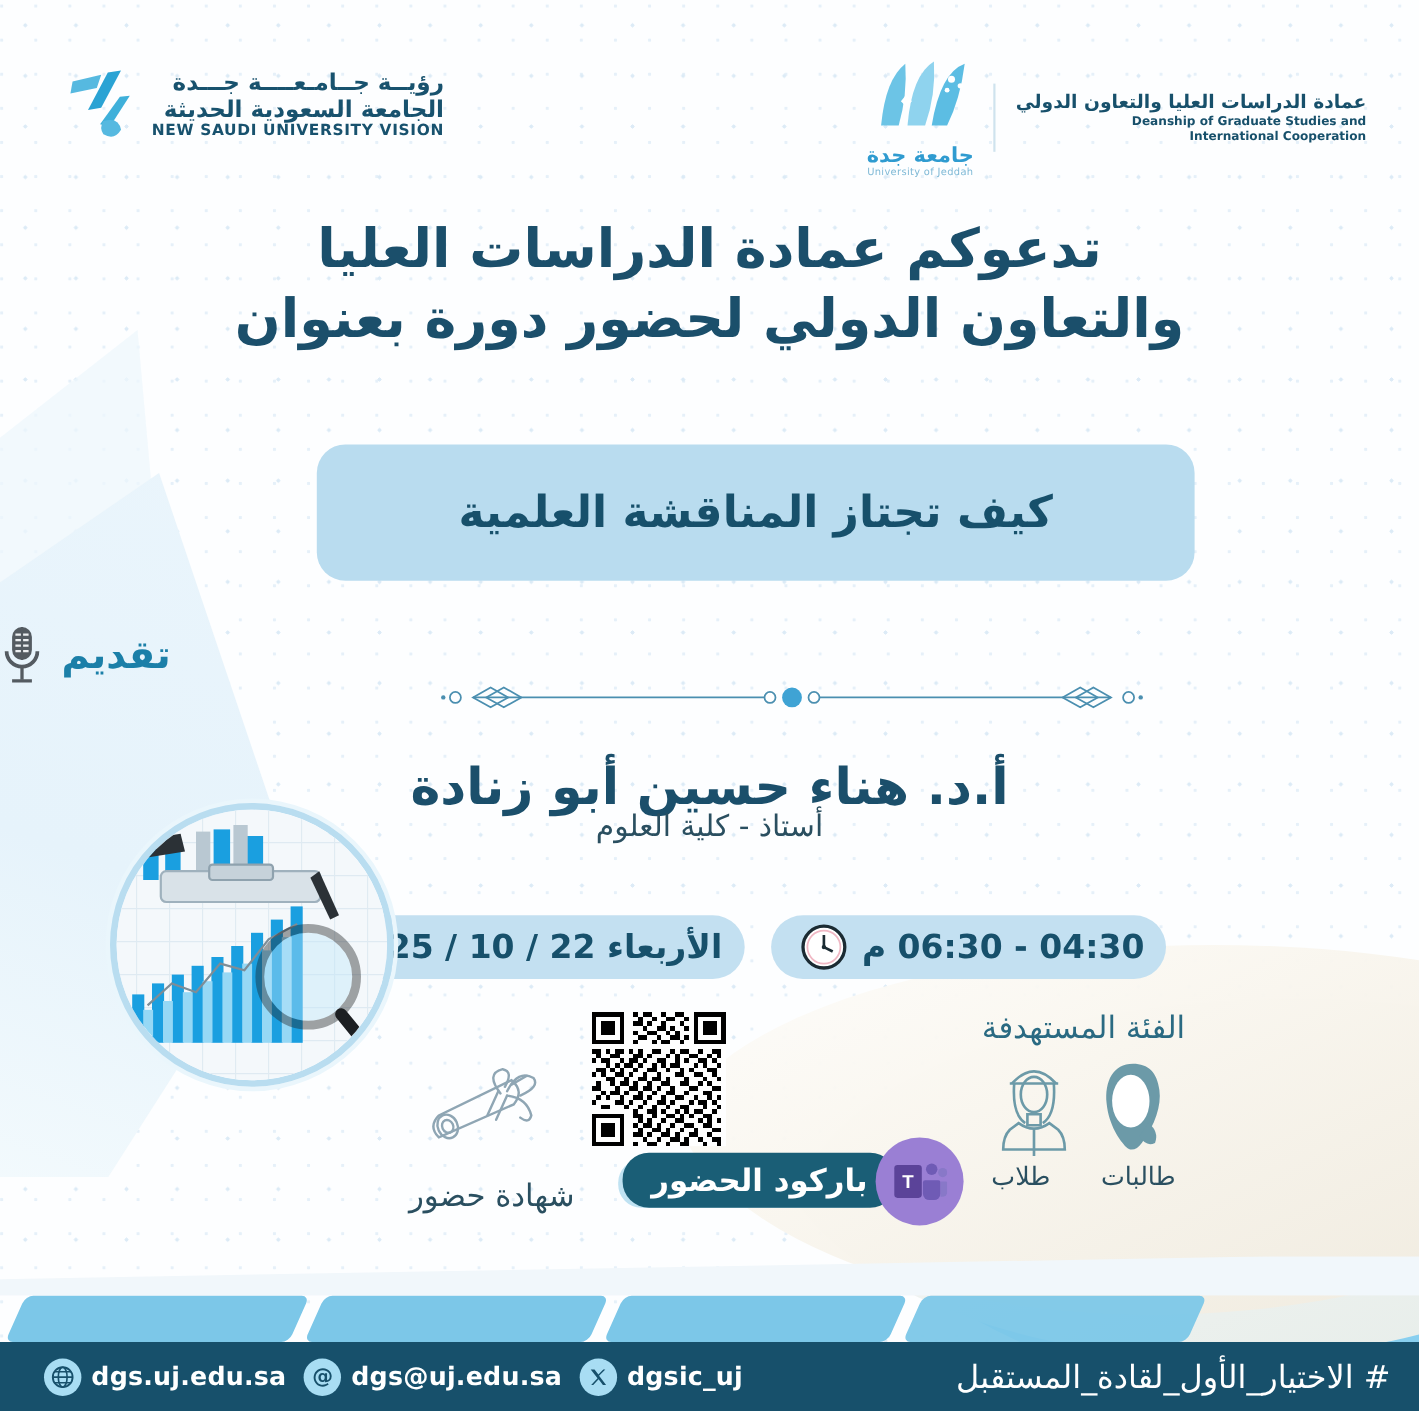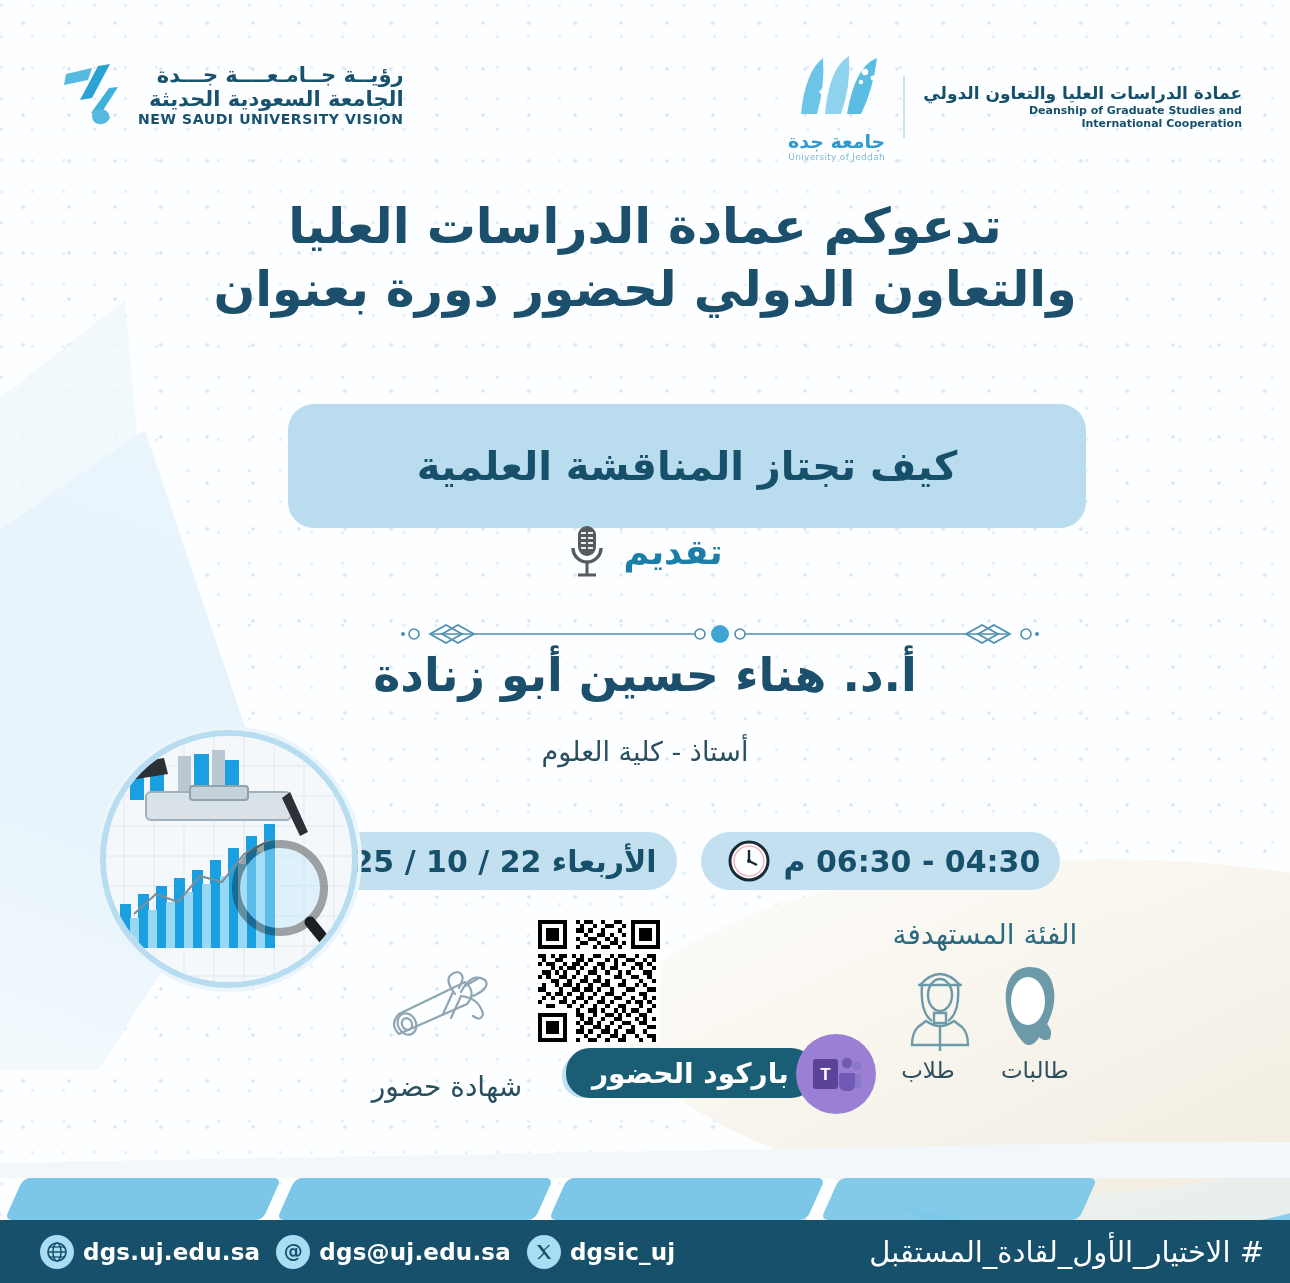--- a/index.html
+++ b/index.html
@@ -113,28 +113,28 @@
   }
   
   .title-pill {
     position:absolute; top:404px; left:288px; width:798px; height:124px;
     background:#b9dcef; border-radius:26px;
     display:flex; align-items:center; justify-content:center;
   }
   .title-pill span { color:#17506b; font-size:40px; font-weight:bold; }
   
   .present-row {
-    position:absolute; top:524px; left:0; width:100%;
-    display:flex; align-items:center; justify-content:center; gap:16px;
+    position:absolute; top:568px; left:0; width:100%;
+    display:flex; align-items:center; justify-content:flex-end; gap:16px;
   }
   .present-label { color:#1b7fa8; font-size:35px; font-weight:bold; }
   .mic { width:40px; height:56px; position:relative; }
   .divider-deco { position:absolute; top:620px; left:0; width:100%; height:28px; }
   .speaker-name {
-    position:absolute; top:648px; left:0; width:100%; text-align:center;
+    position:absolute; top:688px; left:0; width:100%; text-align:center;
     color:#1b4f6b; font-size:46px; font-weight:bold;
   }
   .speaker-role {
     position:absolute; top:736px; left:0; width:100%; text-align:center;
     color:#2a4f60; font-size:27px;
   }
   
   .dt-row {
     position:absolute; top:832px; left:0; width:100%;
     display:flex; align-items:center; justify-content:center; gap:24px;

